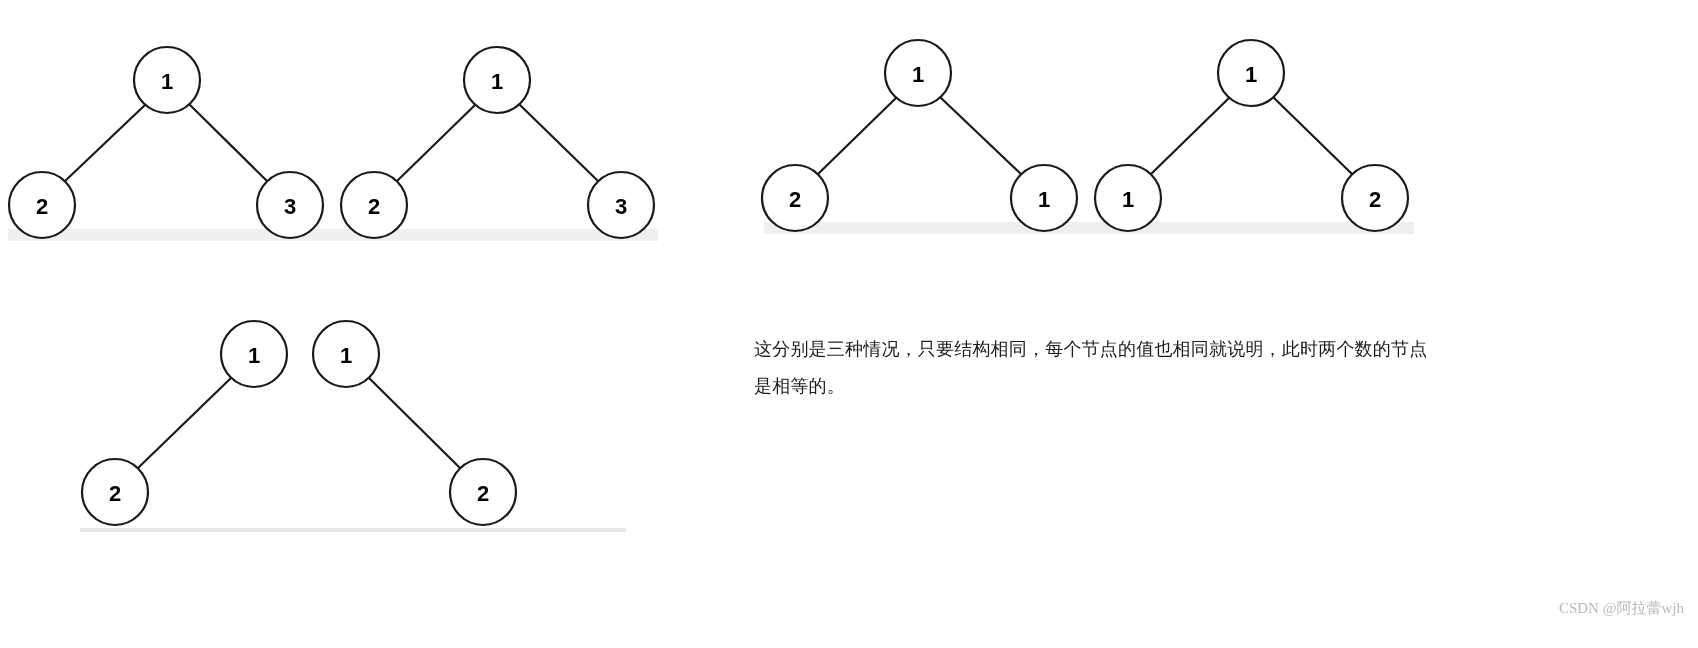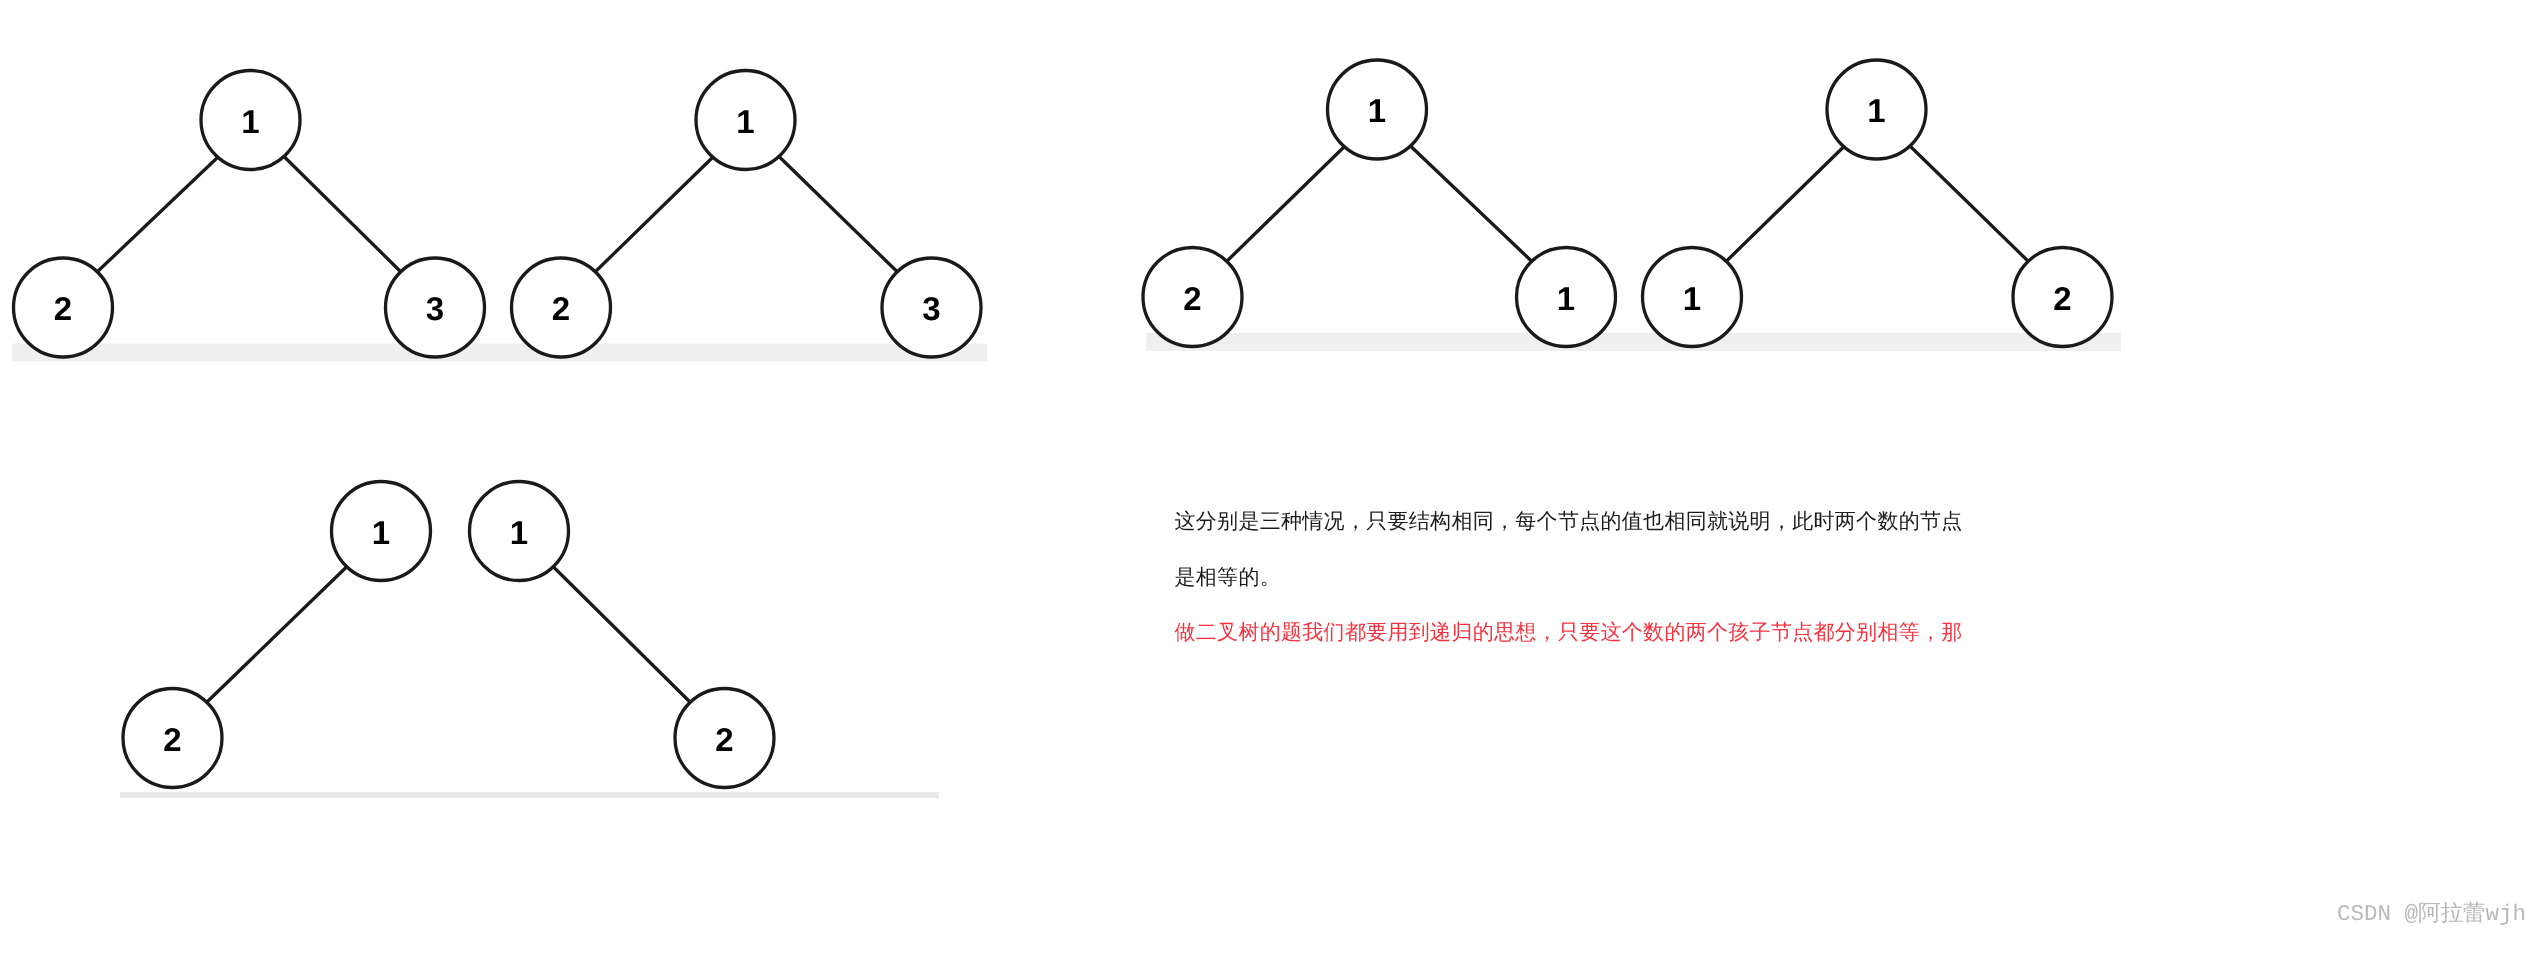--- a/index.html
+++ b/index.html
@@ -58,34 +58,33 @@
   }
   
   .text-block {
     position: absolute;
     left: 754px;
     top: 330px;
     width: 800px;
   }
   .text-line {
     font-family: "DejaVu Sans", "Liberation Sans", sans-serif;
-    font-size: 14px;
+    font-size: 18px;
     line-height: 37px;
     letter-spacing: 0.2px;
     white-space: nowrap;
-    margin-left: 29px;
   }
   .text-line.dark { color: #1c1c1c; }
   .text-line.red  { color: #f5333f; }
   
   .watermark {
     position: absolute;
     right: 14px;
     bottom: 30px;
-    font-family: Liberation Mono, monospace;
+    font-family: Liberation Serif, serif;
     font-size: 15px;
     color: #b9b9b9;
     white-space: nowrap;
     user-select: none;
   }
 </style>
 </head>
 <body>
 
 <div id="stage">
@@ -194,18 +193,17 @@
       <g>
         <circle class="node-circle" cx="483" cy="492" r="33"></circle>
         <text class="node-label" x="483" y="493">2</text>
       </g>
     </svg>
   </div>
 
   <div class="text-block">
     <div class="text-line dark">这分别是三种情况，只要结构相同，每个节点的值也相同就说明，此时两个数的节点</div>
     <div class="text-line dark">是相等的。</div>
-    <div class="text-line red">做二叉树的题我们都要用到递归的思想，只要这个数的两个孩子节点都分别相等，那</div>
   </div>
 
   <div class="watermark">CSDN @阿拉蕾wjh</div>
 
 </div>
 
 </body></html>

